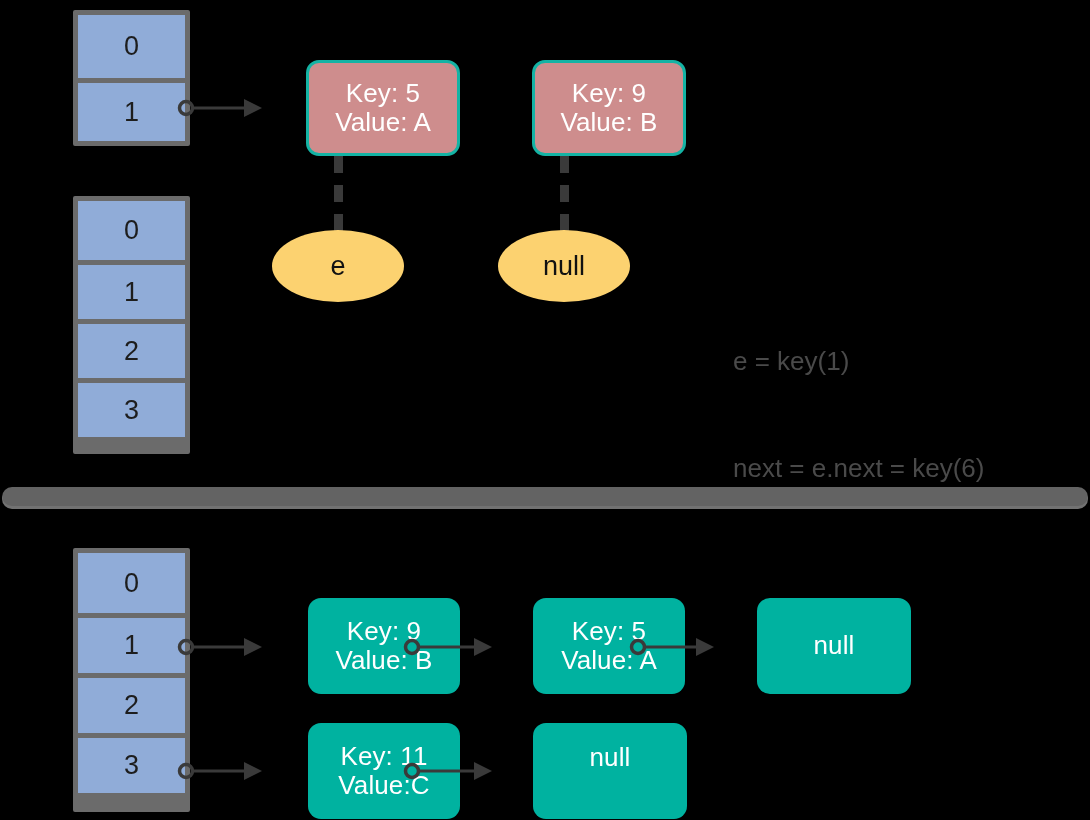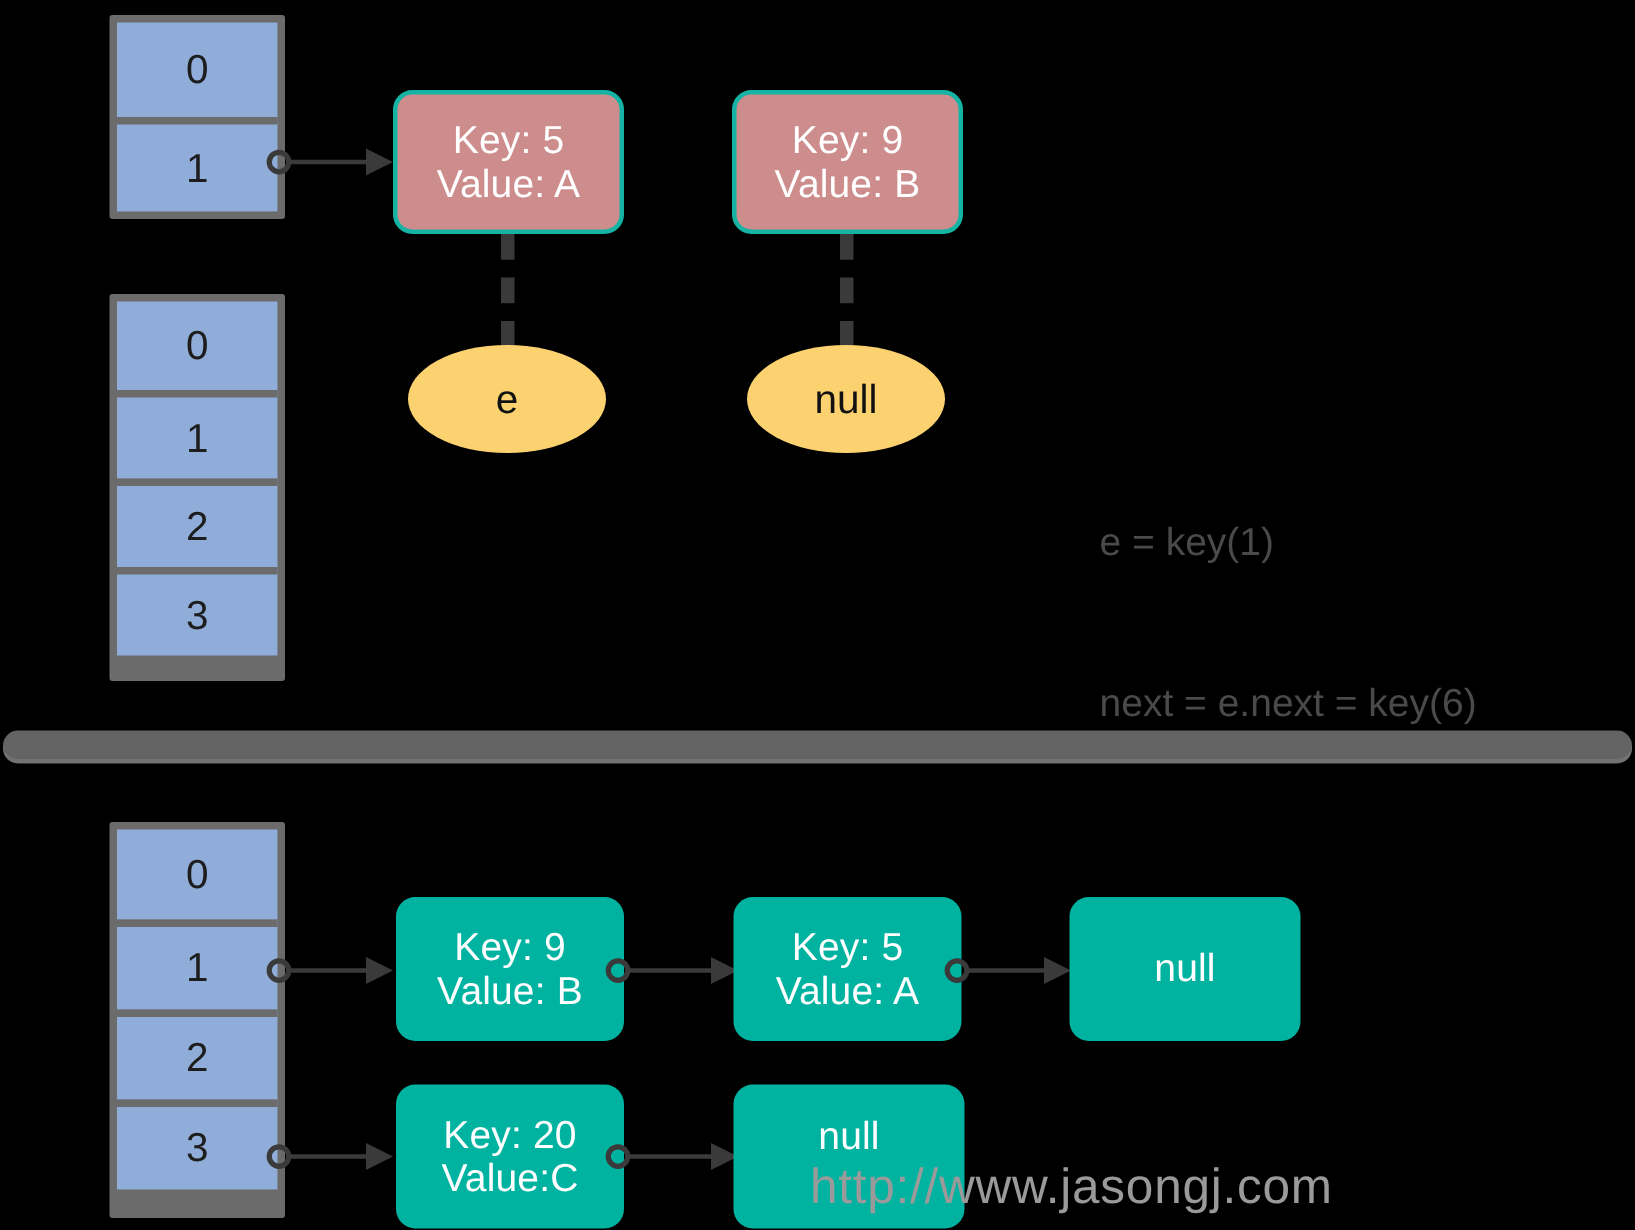--- a/index.html
+++ b/index.html
@@ -46,20 +46,21 @@
     border-radius: 13px;
     display: flex;
     flex-direction: column;
     align-items: center;
     justify-content: center;
     color: #ffffff;
     font-size: 26px;
     line-height: 1.12;
     letter-spacing: .1px;
     text-align: center;
+    margin-left: 44px;
   }
   .node.pink {
     background: #ce8d8d;
     border: 3px solid #14b3a4;
   }
   .node.teal {
     background: #00b2a0;
     border: none;
   }
   .node .ln { display: block; white-space: pre; }
@@ -216,31 +217,30 @@
 
   <div class="conn" style="left:178px; top:755px;">
     <svg width="90" height="32" viewBox="0 0 90 32">
       <circle cx="8" cy="16" r="6.5" fill="none" stroke="#3a3a3a" stroke-width="3.5"></circle>
       <line x1="15" y1="16" x2="68" y2="16" stroke="#3a3a3a" stroke-width="3"></line>
       <polygon points="66,7 84,16 66,25" fill="#3a3a3a"></polygon>
     </svg>
   </div>
 
   <div class="node teal" style="left:264px; top:723px; width:152px; height:96px;">
-    <span class="ln">Key: 20</span>
+    <span class="ln">Key: 11</span>
     <span class="ln">Value:C</span>
   </div>
 
   <div class="conn" style="left:404px; top:755px;">
     <svg width="95" height="32" viewBox="0 0 95 32">
       <circle cx="8" cy="16" r="6.5" fill="none" stroke="#3a3a3a" stroke-width="3.5"></circle>
       <line x1="15" y1="16" x2="72" y2="16" stroke="#3a3a3a" stroke-width="3"></line>
       <polygon points="70,7 88,16 70,25" fill="#3a3a3a"></polygon>
     </svg>
   </div>
 
   <div class="node teal" style="left:489px; top:723px; width:154px; height:96px;">
     <span class="ln" style="position:relative; top:-13px;">null</span>
   </div>
 
-  <div class="watermark" style="left:540px; top:772px;">http://www.jasongj.com</div>
 
 </div>
 
 </body></html>

